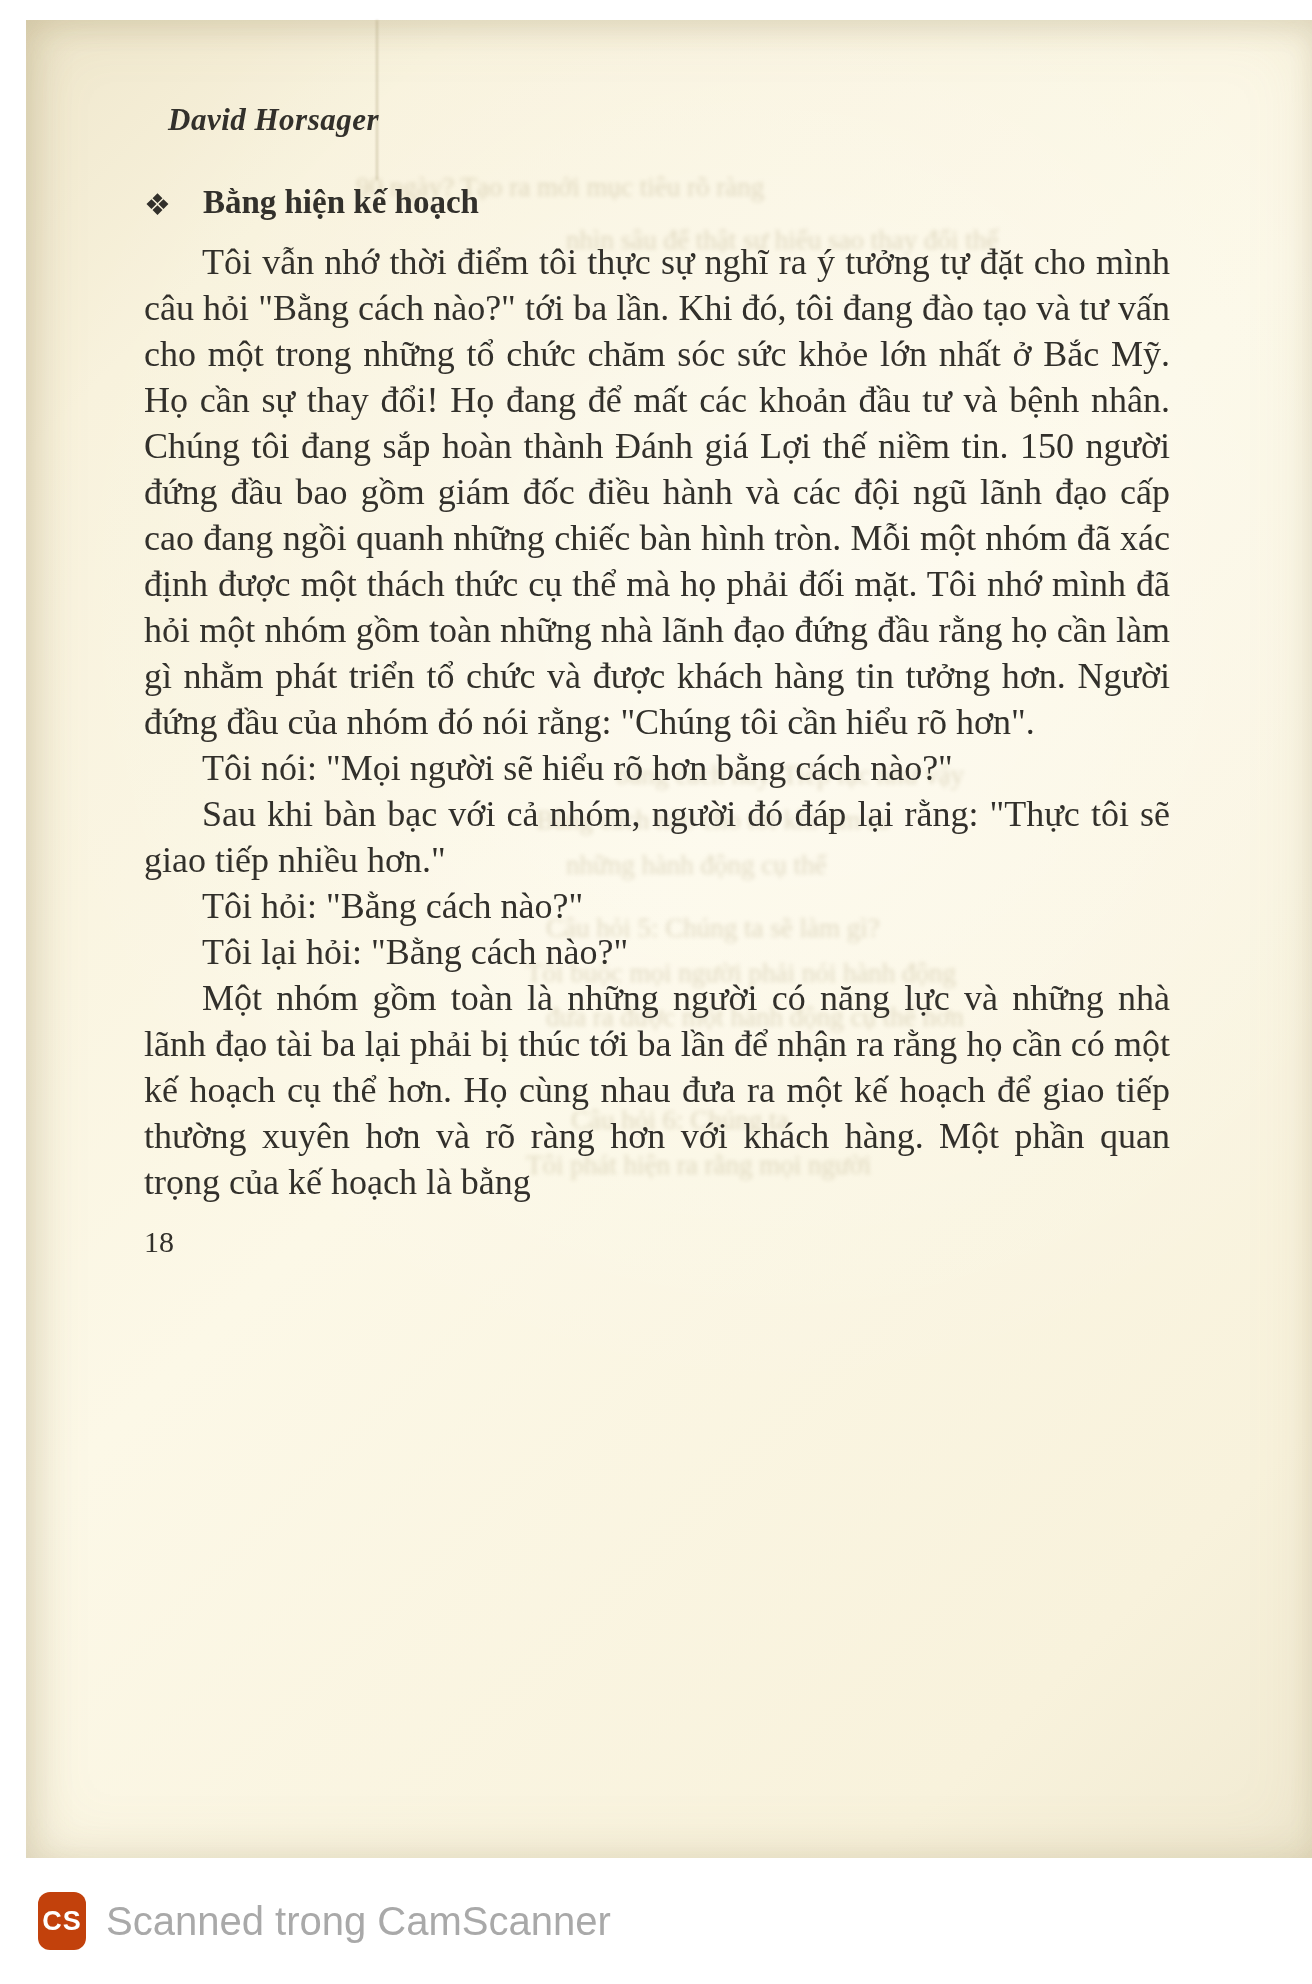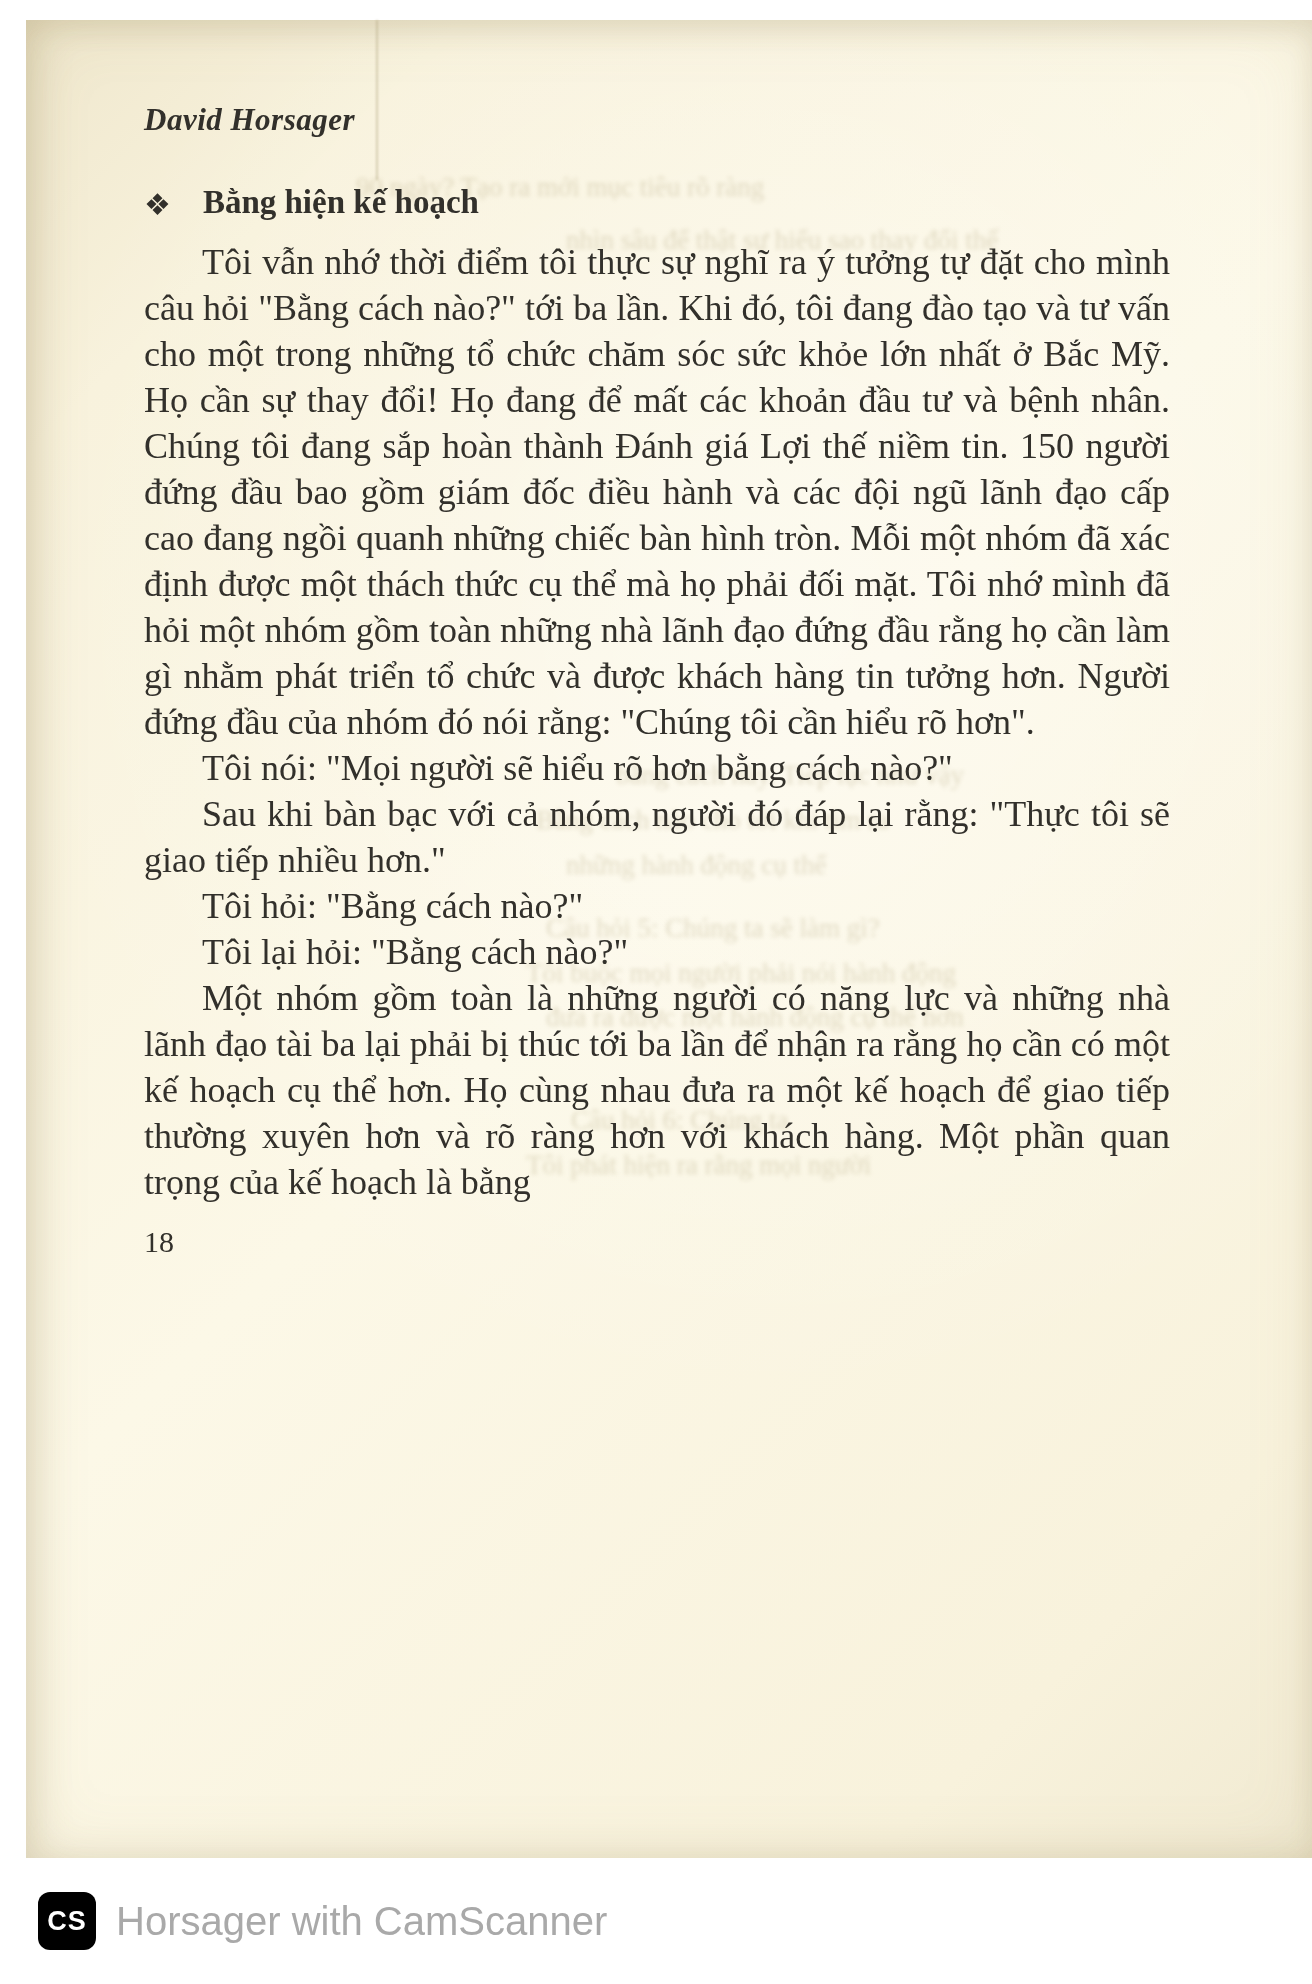--- a/index.html
+++ b/index.html
@@ -40,20 +40,21 @@
     background: rgba(175,162,125,0.45);
     filter: blur(1px);
   }
   .author {
     font-style: italic;
     font-weight: bold;
     font-size: 31px;
     letter-spacing: 0.5px;
     position: relative;
     z-index: 2;
+    margin-left: 24px;
   }
   .heading {
     margin-top: 46px;
     display: flex;
     align-items: center;
     font-weight: bold;
     font-size: 33px;
     position: relative;
     z-index: 2;
   }
@@ -107,24 +108,24 @@
     bottom: 0;
     width: 100%;
     height: 126px;
     background: #ffffff;
     display: flex;
     align-items: center;
     box-sizing: border-box;
     padding-left: 38px;
   }
   .cs-logo {
-    width: 58px;
+    width: 48px;
     height: 58px;
     border-radius: 12px;
-    background: #000000;
+    background: #c2410c;
     color: #ffffff;
     display: flex;
     align-items: center;
     justify-content: center;
     font-family: "Liberation Sans", sans-serif;
     font-weight: bold;
     font-size: 27px;
     letter-spacing: 1px;
     flex: 0 0 auto;
   }
@@ -169,14 +170,14 @@
     <p>Một nhóm gồm toàn là những người có năng lực và những nhà lãnh đạo tài ba lại phải bị thúc tới ba lần để nhận ra rằng họ cần có một kế hoạch cụ thể hơn. Họ cùng nhau đưa ra một kế hoạch để giao tiếp thường xuyên hơn và rõ ràng hơn với khách hàng. Một phần quan trọng của kế hoạch là bằng</p>
   </div>
 
   <div class="page-number">18</div>
 </div>
 
 <div class="footer-bar">
   <div class="cs-logo">
     <span>CS</span>
   </div>
-  <div class="footer-text">Horsager with CamScanner</div>
+  <div class="footer-text">Scanned trong CamScanner</div>
 </div>
 
 </body></html>

